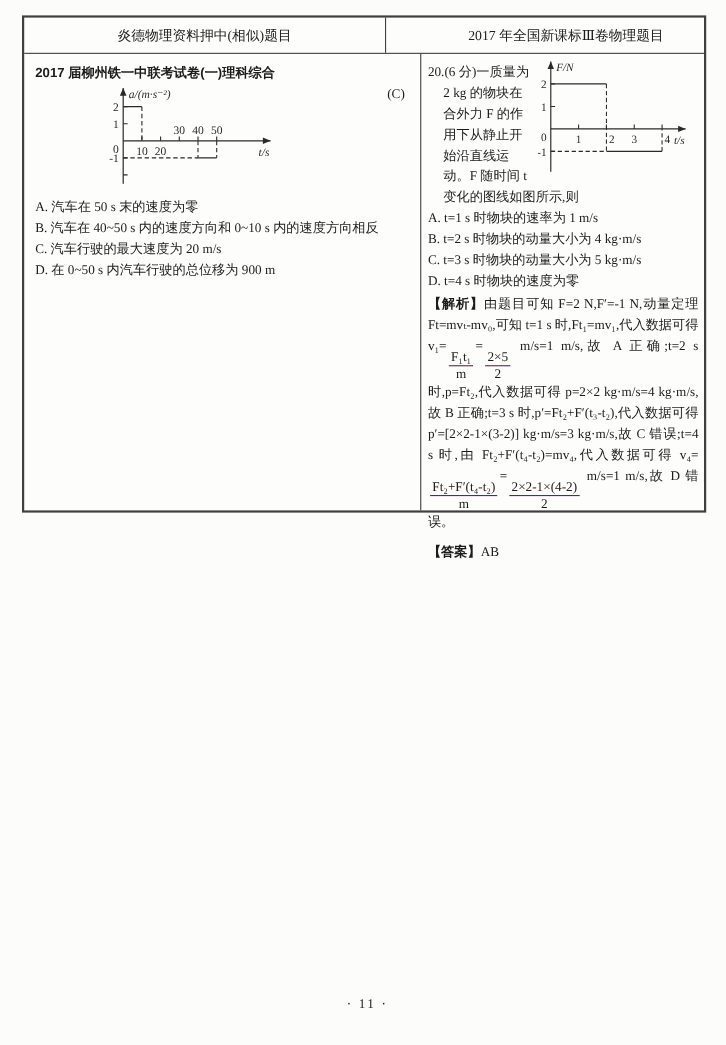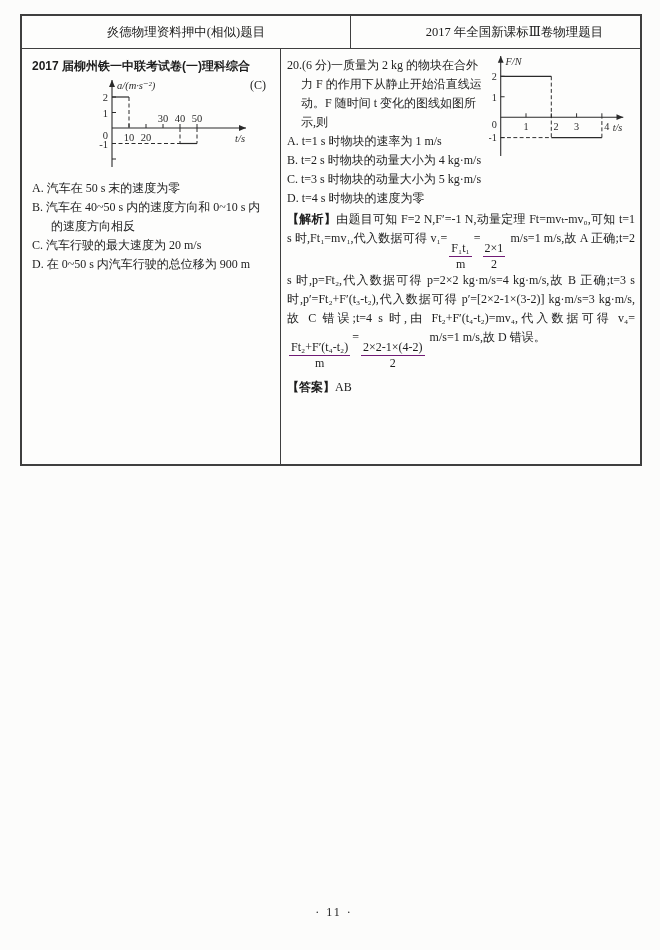--- a/index.html
+++ b/index.html
@@ -12,21 +12,21 @@
   .exam-table{
     position:absolute;left:20px;top:14px;width:618px;height:448px;
     border:2px solid #3f3f3f;background:#fdfdfc;
     display:flex;flex-direction:column;
   }
   .header-row{display:flex;height:32px;border-bottom:1px solid #3f3f3f;flex:0 0 auto;gap:38px;}
   .header-cell{display:flex;align-items:center;justify-content:center;font-size:12.5px;}
   .header-cell.left{width:328px;border-right:1px solid #3f3f3f;}
   .header-cell.right{flex:1;}
   .body-row{display:flex;flex:1;min-height:0;}
-  .cell-left{width:259px;border-right:1px solid #3f3f3f;padding:8px 8px 0 10px;box-sizing:border-box;}
+  .cell-left{width:361px;border-right:1px solid #3f3f3f;padding:8px 8px 0 10px;box-sizing:border-box;}
   .cell-right{flex:1;padding:7px 5px 0 6px;box-sizing:border-box;}
   .q-heading{font-weight:700;font-family:"Liberation Sans","DejaVu Sans",sans-serif;font-size:12px;margin:0;}
   .q-par{margin:0;padding-left:14px;text-indent:-14px;}
   .answer-mark{float:right;margin-right:6px;}
   .opt{padding-left:19px;text-indent:-19px;margin:0;}
   .opts-left{margin-top:8px;}
   svg.graph{display:block;}
   svg.graph text{font-family:"Liberation Serif","DejaVu Serif",serif;}
   .graph-left-wrap{margin:1px 0 0 62px;}
   .graph-right{float:right;margin:-4px 0 4px 3px;}
@@ -127,21 +127,21 @@
       <div>
         <p class="opt">A. t=1 s 时物块的速率为 1 m/s</p>
         <p class="opt">B. t=2 s 时物块的动量大小为 4 kg·m/s</p>
         <p class="opt">C. t=3 s 时物块的动量大小为 5 kg·m/s</p>
         <p class="opt">D. t=4 s 时物块的速度为零</p>
       </div>
       <p class="analysis"><b>【解析】</b><span>由题目可知 F=2 N,F′=-1 N,动量定理 Ft=mvₜ-mv₀,可知 t=1 s 时,Ft₁=mv₁,代入数据可得 v₁=</span><span class="frac">
             <span class="num">F₁t₁</span>
             <span class="den">m</span>
           </span><span>=</span><span class="frac">
-            <span class="num">2×1</span>
+            <span class="num">2×5</span>
             <span class="den">2</span>
           </span><span> m/s=1 m/s,故 A 正确;t=2 s 时,p=Ft₂,代入数据可得 p=2×2 kg·m/s=4 kg·m/s,故 B 正确;t=3 s 时,p′=Ft₂+F′(t₃-t₂),代入数据可得 p′=[2×2-1×(3-2)] kg·m/s=3 kg·m/s,故 C 错误;t=4 s 时,由 Ft₂+F′(t₄-t₂)=mv₄,代入数据可得 v₄=</span><span class="frac">
             <span class="num">Ft₂+F′(t₄-t₂)</span>
             <span class="den">m</span>
           </span><span>=</span><span class="frac">
             <span class="num">2×2-1×(4-2)</span>
             <span class="den">2</span>
           </span><span> m/s=1 m/s,故 D 错误。</span></p>
       <p class="answer-line"><b>【答案】</b><span>AB</span></p>
     </div>

